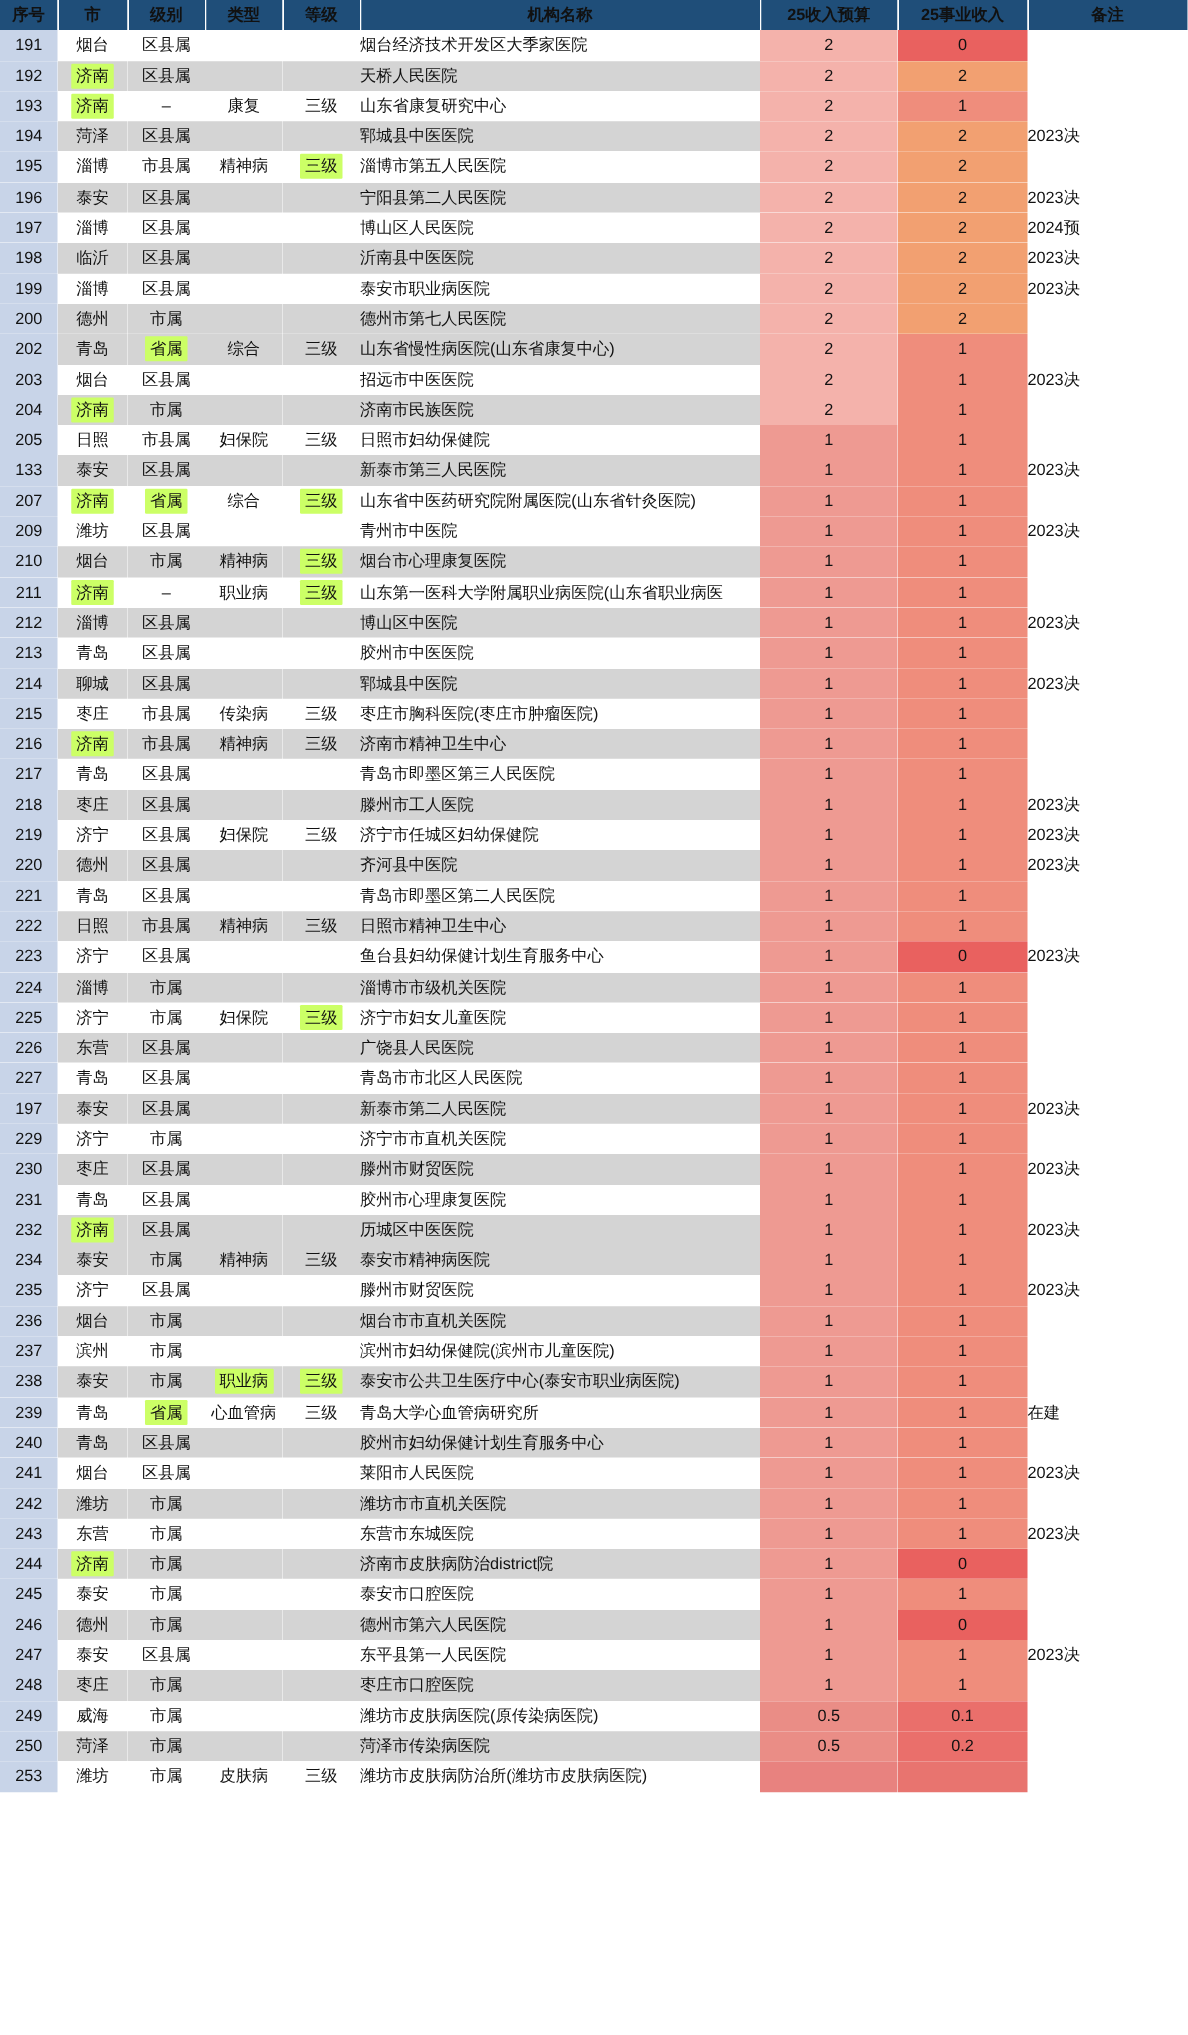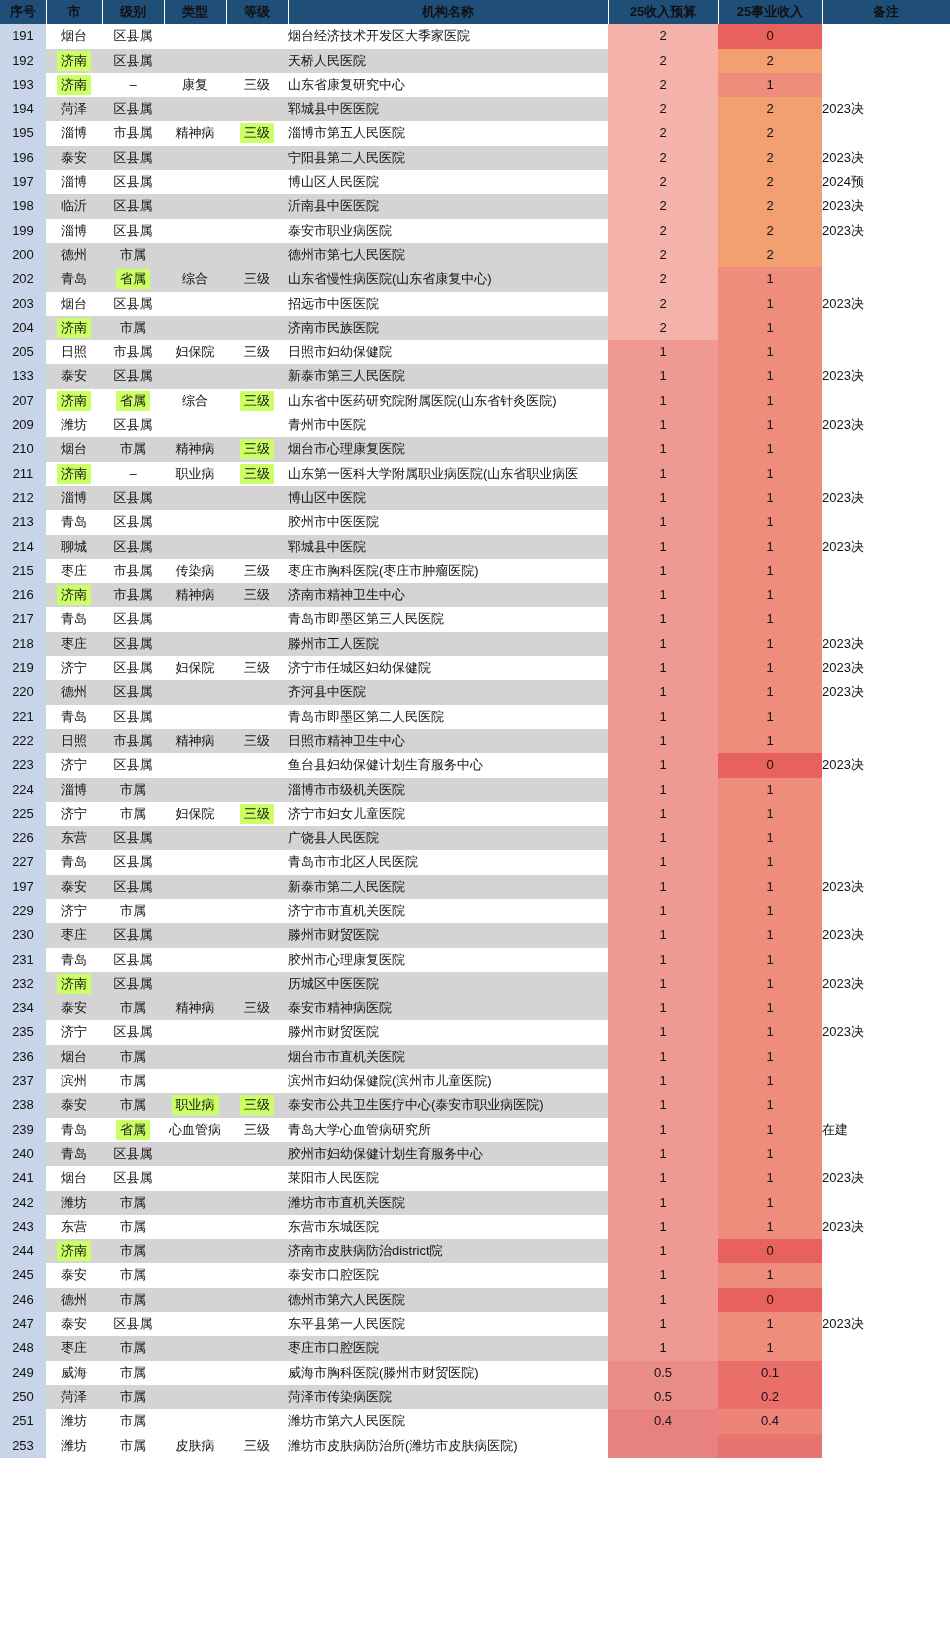--- a/index.html
+++ b/index.html
@@ -774,45 +774,34 @@
           <td class="num" style="background: rgb(238, 154, 146);">1</td>
           <td class="num" style="background: rgb(239, 141, 124);">1</td>
           <td class="note"></td>
         </tr>
         <tr class="reg">
           <td class="seq">249</td>
           <td class="city">威海</td>
           <td class="level">市属</td>
           <td class="type"></td>
           <td class="grade"></td>
-          <td class="name">威海市胸科医院(滕州市财贸医院)</td>
+          <td class="name">潍坊市皮肤病医院(原传染病医院)</td>
           <td class="num" style="background: rgb(234, 141, 134);">0.5</td>
           <td class="num" style="background: rgb(234, 111, 107);">0.1</td>
           <td class="note"></td>
         </tr>
         <tr class="alt">
           <td class="seq">250</td>
           <td class="city">菏泽</td>
           <td class="level">市属</td>
           <td class="type"></td>
           <td class="grade"></td>
           <td class="name">菏泽市传染病医院</td>
           <td class="num" style="background: rgb(234, 141, 134);">0.5</td>
           <td class="num" style="background: rgb(234, 111, 107);">0.2</td>
-          <td class="note"></td>
-        </tr>
-        <tr class="reg">
-          <td class="seq">251</td>
-          <td class="city">潍坊</td>
-          <td class="level">市属</td>
-          <td class="type"></td>
-          <td class="grade"></td>
-          <td class="name">潍坊市第六人民医院</td>
-          <td class="num" style="background: rgb(232, 130, 127);">0.4</td>
-          <td class="num" style="background: rgb(238, 131, 120);">0.4</td>
           <td class="note"></td>
         </tr>
         <tr class="reg">
           <td class="seq">253</td>
           <td class="city">潍坊</td>
           <td class="level">市属</td>
           <td class="type">皮肤病</td>
           <td class="grade">三级</td>
           <td class="name">潍坊市皮肤病防治所(潍坊市皮肤病医院)</td>
           <td class="num" style="background: rgb(232, 130, 127);"></td>

